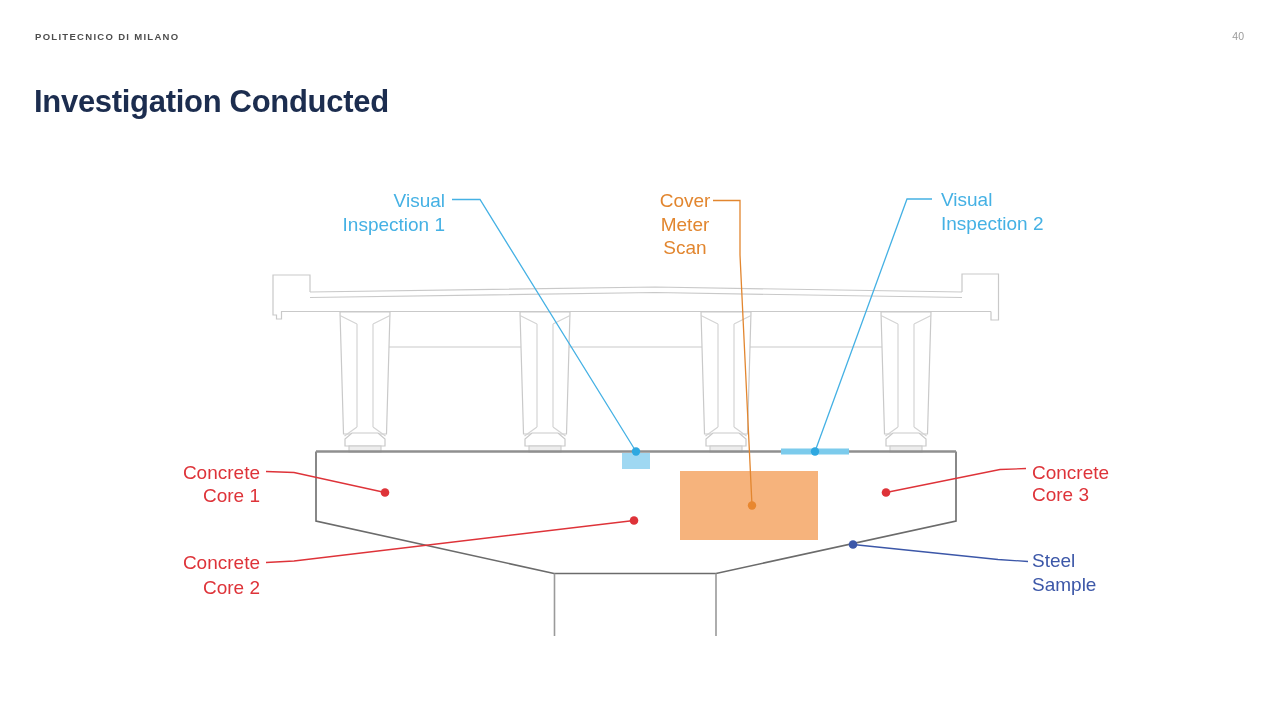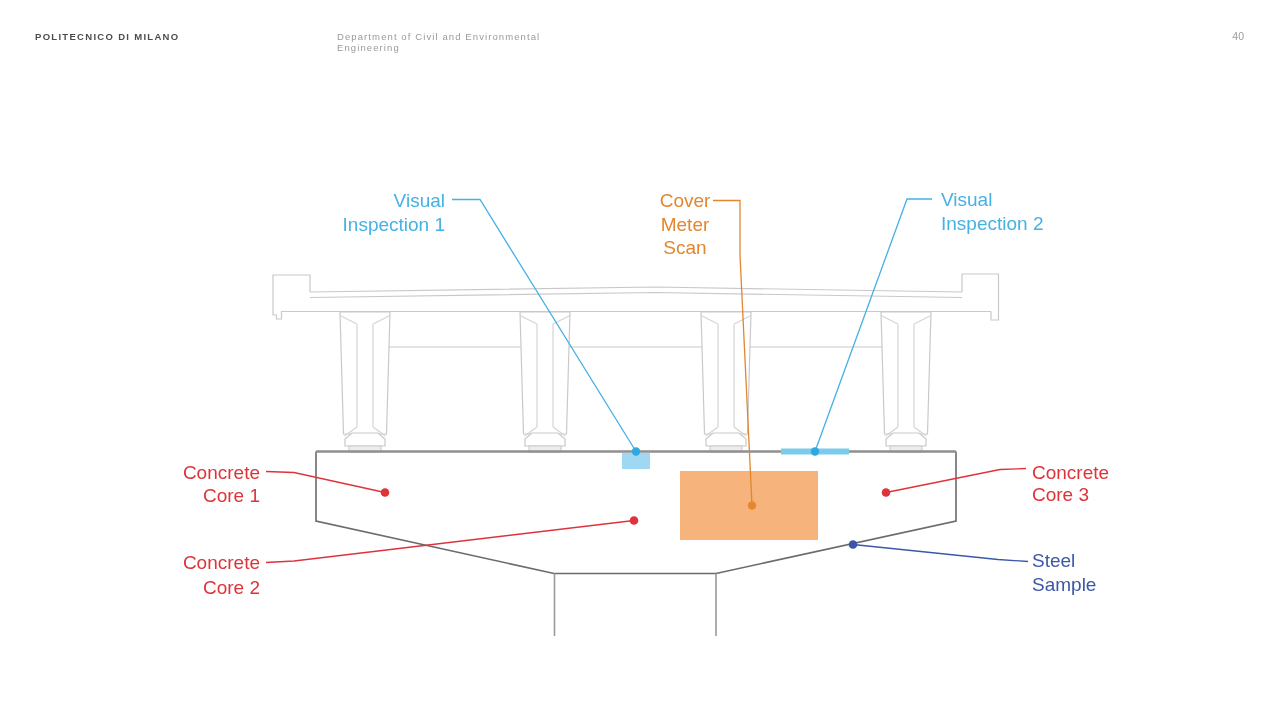--- a/index.html
+++ b/index.html
@@ -28,22 +28,22 @@
     font-size:19px;
   }
   svg { position:absolute; left:0; top:0; }
 </style>
 </head>
 <body>
 
 <div class="slide">
 
   <div class="hdr-left">POLITECNICO DI MILANO</div>
-  <div class="hdr-center">Department of Civil and Environmental Engineering</div>
   <div class="hdr-page">40</div>
+  <div class="page-title">Investigation Conducted</div>
 
   <svg width="1280" height="720" viewBox="0 0 1280 720">
 
     <g stroke="#c9c9c9" stroke-width="1.2" fill="none">
 
       <path d="M365,347 L906,347"></path>
 
       <g>
         <path d="M340,312 L343.5,434 L386.5,434 L390,312 Z" fill="#ffffff"></path>
         <path d="M340,315.5 L357,324 M390,315.5 L373,324 M357,324 L357,427 M373,324 L373,427 M357,427 L344.5,436 M373,427 L385.5,436" stroke="#d4d4d4"></path>

